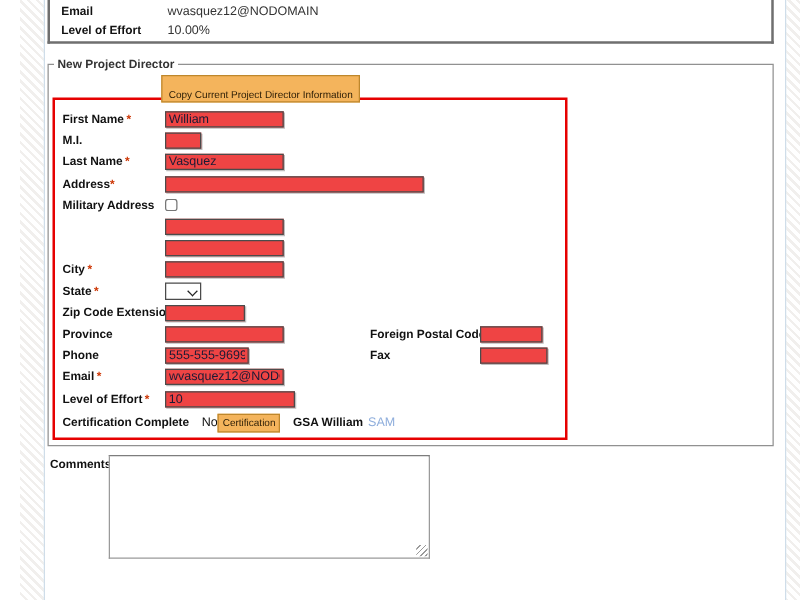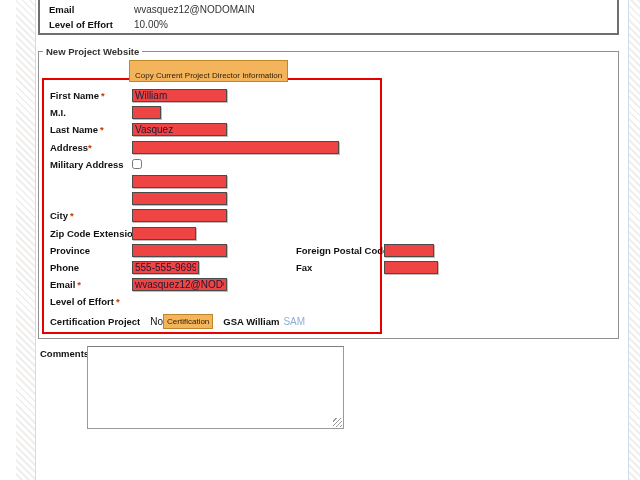--- a/index.html
+++ b/index.html
@@ -36,21 +36,21 @@
   legend.npd-legend { font-weight:bold; font-size:9.5px; color:#333; padding:0 3px; margin-left:1px; }
   .btnrow { margin:3px 0 0 87px; height:17px; }
   button.orange {
     background:#F4B45C; border:1px solid #BE872C; color:#2b1d06;
     font-family:"Liberation Sans", sans-serif; font-size:8px;
     height:17px; padding:10px 5px; cursor:pointer;
   }
   button.orange.small { height:15px; padding:1px 3px; }
   
   .redbox {
-    margin-top:1px; width:340px; border:2px solid #E60000;
+    margin-top:1px; width:412px; border:2px solid #E60000;
     padding:7px 0 2px 3px;
   }
   .frow { height:17.2px; display:flex; align-items:center; position:relative; padding-left:3px; }
   .flabel { width:82px; flex-shrink:0; font-weight:bold; font-size:9.5px; white-space:nowrap; color:#111; }
   .req { color:#CC3300; margin-left:2px; font-weight:bold; }
   .req.tight { margin-left:0; }
   .ti {
     height:13px; border:1px solid #4b4b4b; box-shadow:1px 1px 0 rgba(110,110,110,0.45);
     font-family:"Liberation Sans", sans-serif; font-size:10px; color:#1b1b35;
     padding:0 2px; background:#ef4444;
@@ -119,21 +119,21 @@
         <span class="tlabel">Email</span>
         <span class="tvalue">wvasquez12@NODOMAIN</span>
       </div>
       <div class="trow">
         <span class="tlabel">Level of Effort</span>
         <span class="tvalue">10.00%</span>
       </div>
     </div>
 
     <fieldset class="npd">
-      <legend class="npd-legend">New Project Website</legend>
+      <legend class="npd-legend">New Project Director</legend>
 
       <div class="btnrow">
         <button class="orange">Copy Current Project Director Information</button>
       </div>
 
       <div class="redbox">
 
         <div class="frow">
           <span class="flabel"><span>First Name</span><span class="req">*</span></span>
           <input class="ti w95" type="text" value="William" style="">
@@ -167,20 +167,24 @@
         <div class="frow">
           <span class="flabel"></span>
           <input class="ti w95" type="text" value="" style="">
         </div>
 
         <div class="frow">
           <span class="flabel"><span>City</span><span class="req">*</span></span>
           <input class="ti w95" type="text" value="" style="">
         </div>
 
+        <div class="frow">
+          <span class="flabel"><span>State</span><span class="req">*</span></span>
+          <span class="selwrap"><select class="sel w29"><option></option></select></span>
+        </div>
 
 
         <div class="frow">
           <span class="flabel">Zip Code Extension</span>
           <input class="ti w64" type="text" value="" style="">
         </div>
 
         <div class="frow">
           <span class="flabel">Province</span>
           <input class="ti w95" type="text" value="" style="">
@@ -200,24 +204,25 @@
           </span>
         </div>
 
         <div class="frow">
           <span class="flabel"><span>Email</span><span class="req">*</span></span>
           <input class="ti w95" type="text" value="wvasquez12@NODOMAIN" style="">
         </div>
 
         <div class="frow">
           <span class="flabel"><span>Level of Effort</span><span class="req">*</span></span>
+          <input class="ti w105" type="text" value="10" style="">
         </div>
 
         <div class="certrow">
-          <span class="certlabel">Certification Project</span>
+          <span class="certlabel">Certification Complete</span>
           <span class="certstatus">No</span>
           <button class="orange small">Certification</button>
           <span class="gsalabel">GSA William</span>
           <a href="#" class="samlink">SAM</a>
         </div>
 
       </div>
     </fieldset>
 
     <div class="comments">

